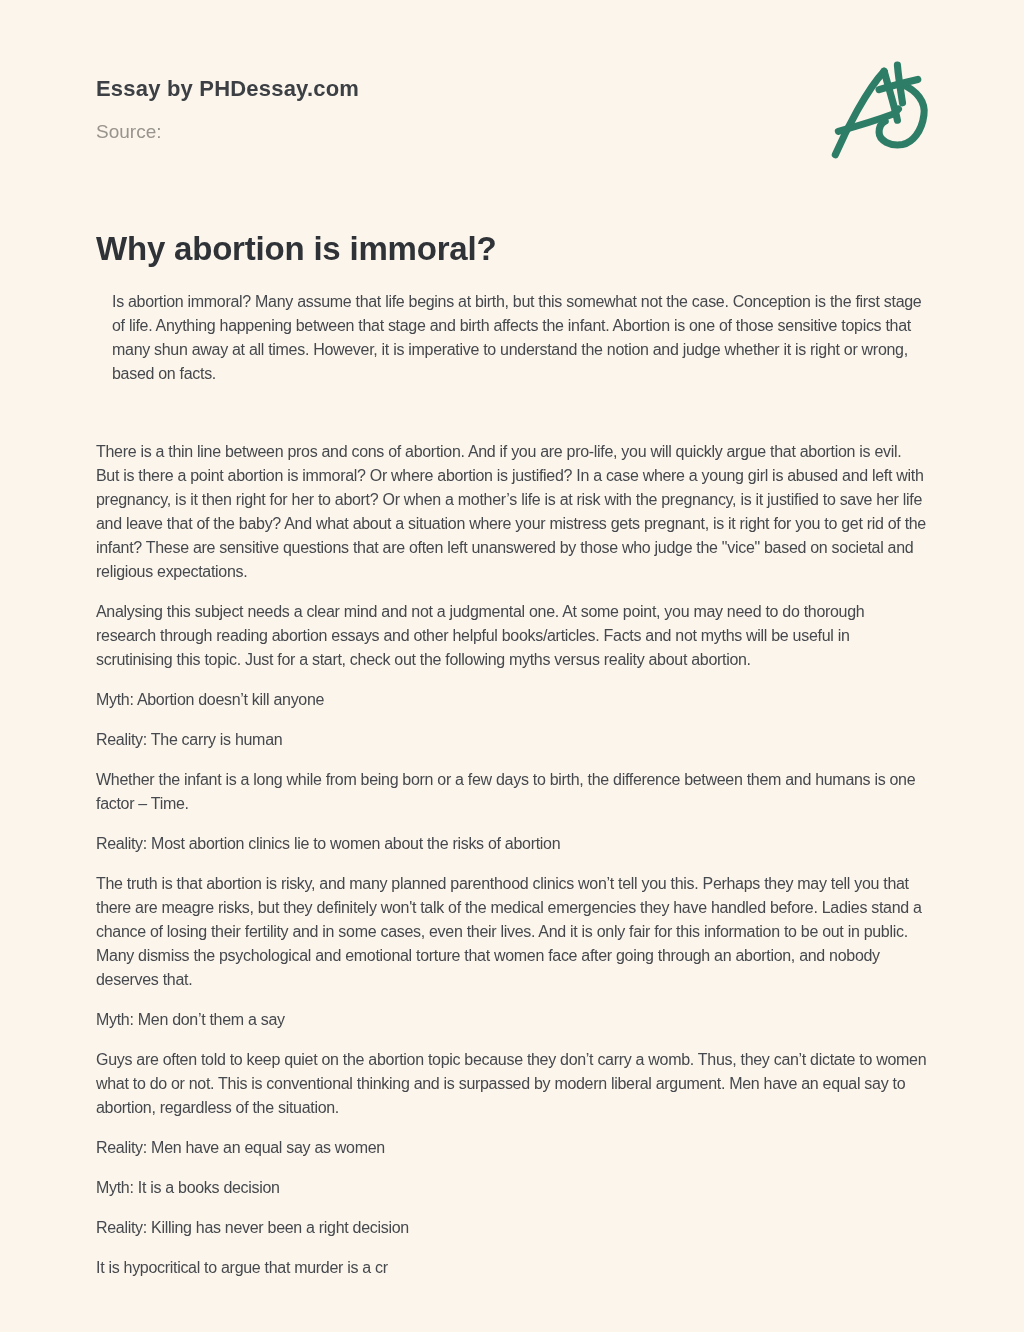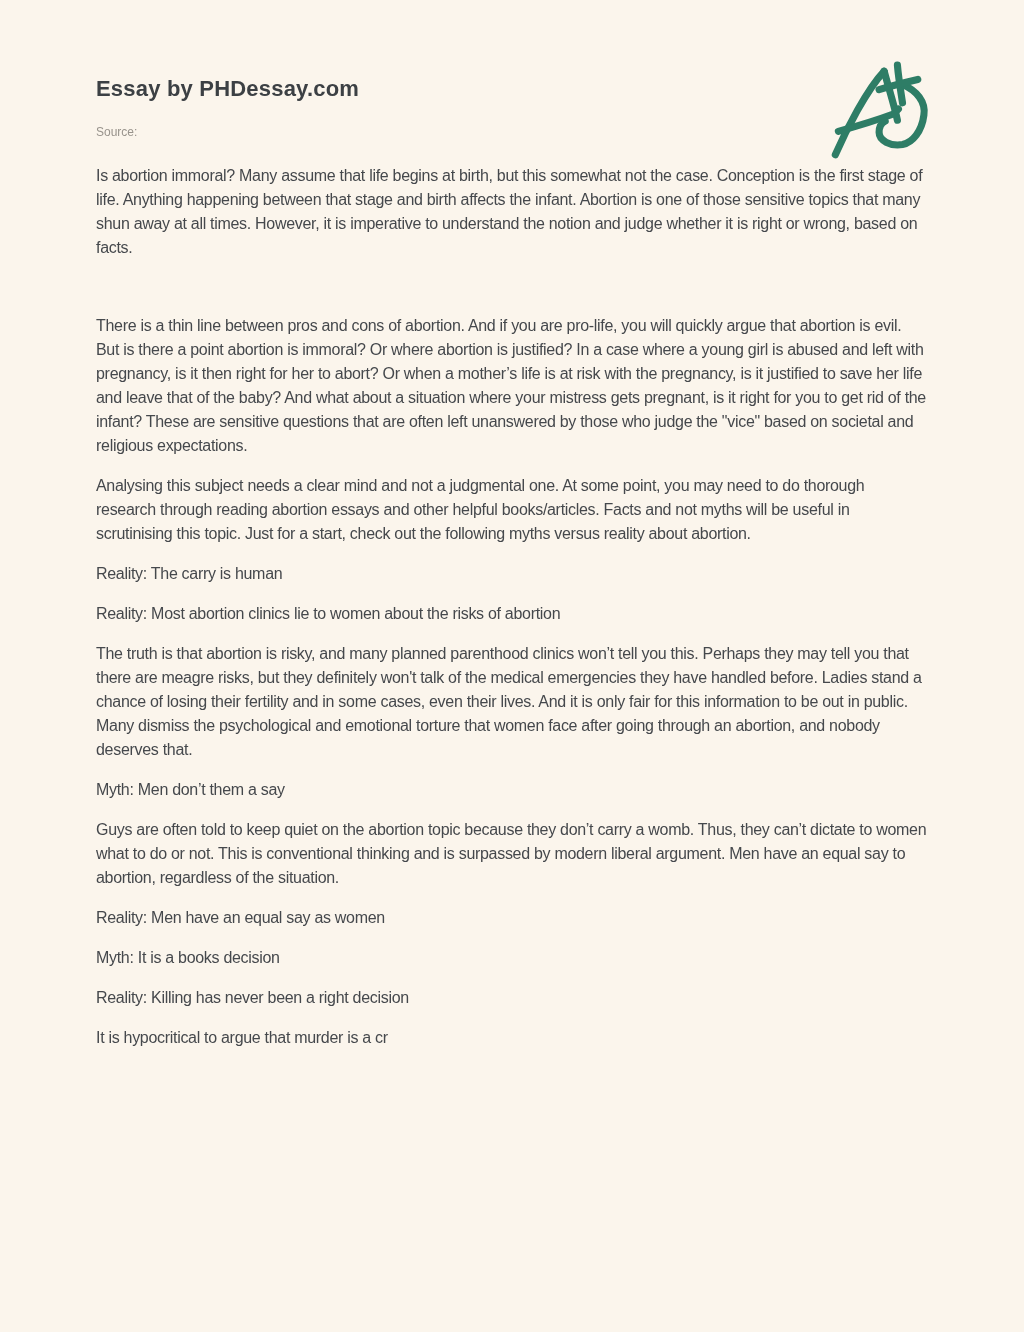--- a/index.html
+++ b/index.html
@@ -23,21 +23,21 @@
   .header-title {
     margin: 0;
     font-size: 22px;
     line-height: 30px;
     font-weight: 600;
     color: #3c4044;
     letter-spacing: 0.2px;
   }
   .source-line {
     margin-top: 16px;
-    font-size: 12px;
+    font-size: 19px;
     line-height: 24px;
   }
   .source-label {
     color: #98938c;
     margin-right: 6px;
   }
   .source-link {
     color: #1e7f6b;
     text-decoration: none;
   }
@@ -61,20 +61,21 @@
   }
   .content p {
     margin: 0 0 16px 0;
     font-size: 16px;
     line-height: 24px;
     color: #45484c;
     letter-spacing: -0.3px;
   }
   .content p.after-gap {
     margin-bottom: 54px;
+    margin-left: 16px;
   }
 </style>
 </head>
 <body>
 
 <div class="page">
 
   <div class="doc-header">
     <h2 class="header-title">Essay by PHDessay.com</h2>
     <div class="source-line">
@@ -86,26 +87,29 @@
         <path d="M17,97 C28,72 48,33 65,15"></path>
         <path d="M65,15 C69,30 75,49 78,63"></path>
         <path d="M20,74 C38,69 58,63 74,57 L79,52"></path>
         <path d="M83,28 C97,34 106,45 104,58 C102,74 93,85 83,87 C71,89 60,83 60,75 C60,70 62,66 66,64"></path>
         <path d="M78,9 C79,21 81,33 83,46"></path>
         <path d="M60,33 C73,29 85,26 98,23"></path>
       </g>
     </svg>
   </div>
 
+  <h1 class="essay-title">Why abortion is immoral?</h1>
 
   <div class="content">
     <p class="after-gap">Is abortion immoral?  Many assume that life begins at birth, but this somewhat not the case. Conception is the first stage of life. Anything happening between that stage and birth affects the infant. Abortion is one of those sensitive topics that many shun away at all times. However, it is imperative to understand the notion and judge whether it is right or wrong, based on facts.</p>
     <p>There is a thin line between pros and cons of abortion. And if you are pro-life, you will quickly argue that abortion is evil. But is there a point abortion is immoral? Or where abortion is justified? In a case where a young girl is abused and left with pregnancy, is it then right for her to abort? Or when a mother’s life is at risk with the pregnancy, is it justified to save her life and leave that of the baby? And what about a situation where your mistress gets pregnant, is it right for you to get rid of the infant? These are sensitive questions that are often left unanswered by those who judge the "vice" based on societal and religious expectations.</p>
     <p>Analysing this subject needs a clear mind and not a judgmental one. At some point, you may need to do thorough research through reading abortion essays and other helpful books/articles. Facts and not myths will be useful in scrutinising this topic. Just for a start, check out the following myths versus reality about abortion.</p>
+    <p>Myth: Abortion doesn’t kill anyone</p>
     <p>Reality: The carry is human</p>
+    <p>Whether the infant is a long while from being born or a few days to birth, the difference between them and humans is one factor – Time.</p>
     <p>Reality: Most abortion clinics lie to women about the risks of abortion</p>
     <p>The truth is that abortion is risky, and many planned parenthood clinics won’t tell you this. Perhaps they may tell you that there are meagre risks, but they definitely won't talk of the medical emergencies they have handled before. Ladies stand a chance of losing their fertility and in some cases, even their lives. And it is only fair for this information to be out in public. Many dismiss the psychological and emotional torture that women face after going through an abortion, and nobody deserves that.</p>
     <p>Myth: Men don’t them a say</p>
     <p>Guys are often told to keep quiet on the abortion topic because they don’t carry a womb. Thus, they can’t dictate to women what to do or not. This is conventional thinking and is surpassed by modern liberal argument. Men have an equal say to abortion, regardless of the situation.</p>
     <p>Reality: Men have an equal say as women</p>
     <p>Myth: It is a books decision</p>
     <p>Reality: Killing has never been a right decision</p>
     <p>It is hypocritical to argue that murder is a cr</p>
   </div>
 

